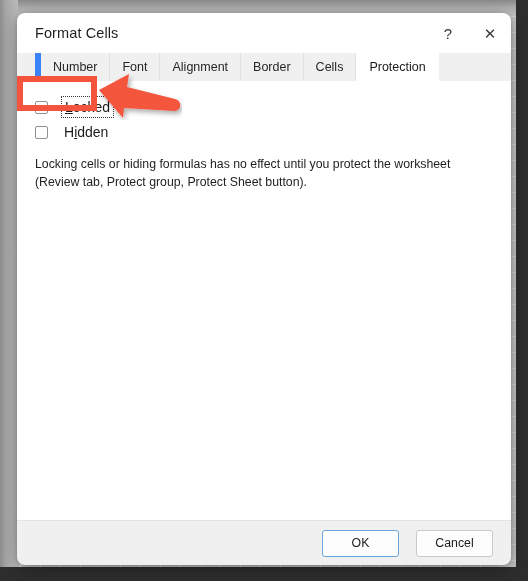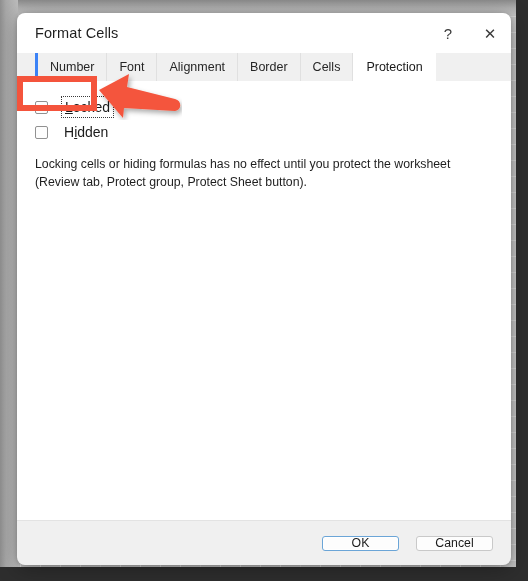--- a/index.html
+++ b/index.html
@@ -126,21 +126,21 @@
     justify-content: center;
     padding: 0 12px;
     font-size: 12.5px;
     color: #262626;
     background: #f0f0f0;
     border-right: 1px solid #e0e0e0;
     cursor: default;
     user-select: none;
     white-space: nowrap;
   }
-  .tab:first-child { border-left: 3px solid #3b82f6; }
+  .tab:first-child { border-left: 6px solid #3b82f6; }
   .tab.active {
     background: #ffffff;
     border-right: 1px solid #ffffff;
     border-left: 1px solid #ffffff;
     color: #1a1a1a;
   }
 
   
   .dialog-body {
     flex: 1 1 auto;
@@ -201,21 +201,21 @@
   .watermark {
     font-family: "Liberation Serif", serif;
     font-size: 19px;
     color: #a6a6a6;
     letter-spacing: 0.2px;
     user-select: none;
   }
   .footer-spacer { flex: 1 1 auto; }
   .btn {
     width: 77px;
-    height: 15px;
+    height: 27px;
     font-size: 12.3px;
     color: #1b1b1b;
     background: #fdfdfd;
     border: 1px solid #c9c9c9;
     border-radius: 3px;
     display: flex;
     align-items: center;
     justify-content: center;
     cursor: default;
     user-select: none;

